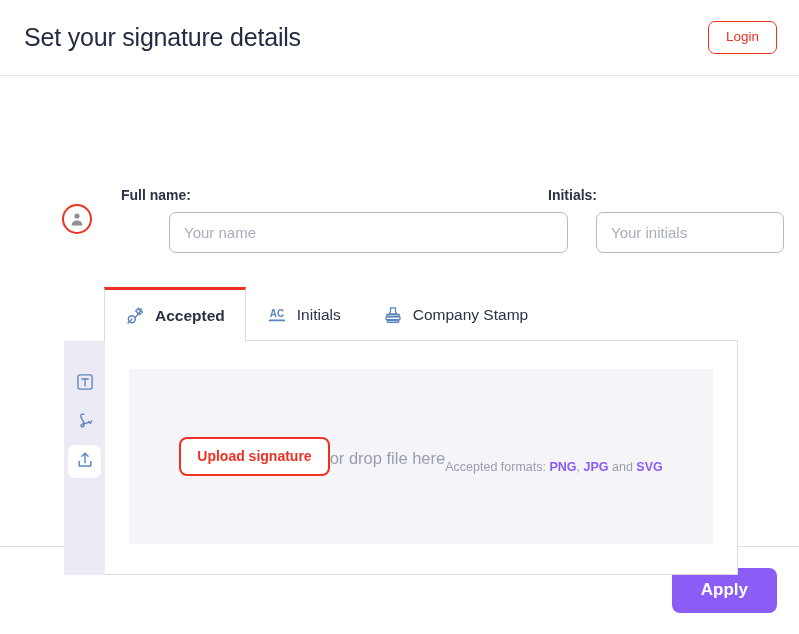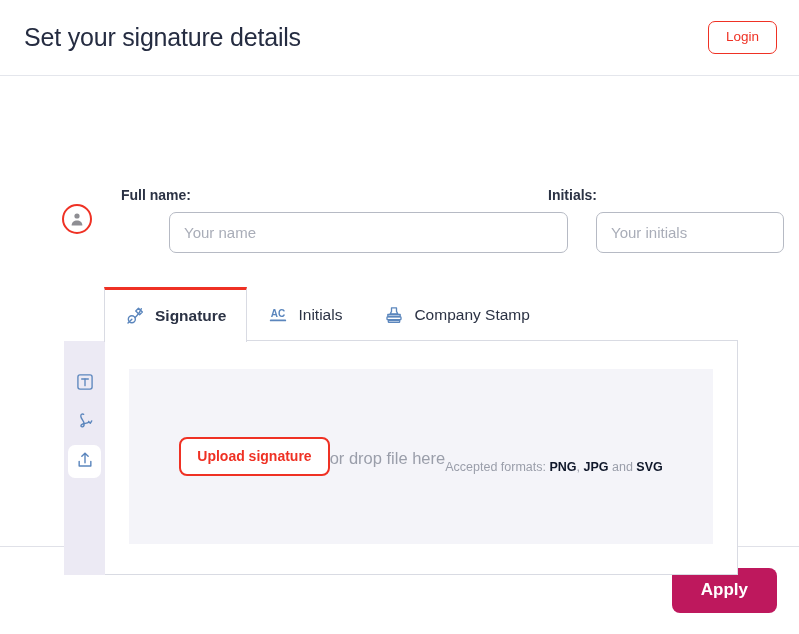--- a/index.html
+++ b/index.html
@@ -221,35 +221,35 @@
     font-size: 16.5px;
     color: #9a9eaa;
     line-height: 1.1;
   }
   .formats-text {
     margin-top: 22px;
     font-size: 12.5px;
     color: #9a9eaa;
     line-height: 1.1;
   }
-  .formats-text b { color: #0f172a; font-weight: bold; }
+  .formats-text b { color: #8b5cf6; font-weight: bold; }
 
   
   .footer {
     height: 88px;
     flex: 0 0 auto;
     border-top: 1px solid #e0e1e8;
     box-sizing: border-box;
     display: flex;
     align-items: center;
     justify-content: flex-end;
     padding-right: 22px;
   }
   .apply-button {
-    background: #be185d;
+    background: #8b5cf6;
     color: #ffffff;
     border: none;
     border-radius: 8px;
     font-size: 17px;
     font-weight: bold;
     font-family: "Liberation Sans", sans-serif;
     padding: 13px 29px;
     cursor: pointer;
     line-height: 1.1;
   }
@@ -287,21 +287,21 @@
 
       <div class="tab active">
         <span class="tab-icon">
           <svg width="20" height="20" viewBox="0 0 24 24" fill="none" stroke="#5b86bd" stroke-width="1.7" stroke-linecap="round" stroke-linejoin="round">
             <path d="M19.5 3.2c-1 2.8-3 6.1-5.6 8.7l-1.8 1.8"></path>
             <path d="M16.2 2.6l4.6 4.6-3.3 3.3-4.6-4.6z"></path>
             <circle cx="8.2" cy="15.9" r="4.2"></circle>
             <path d="M8.2 15.9l-4.6 4.6"></path>
           </svg>
         </span>
-        <span class="tab-label">Signature</span>
+        <span class="tab-label">Accepted</span>
       </div>
 
       <div class="tab">
         <span class="tab-icon">
           <svg width="22" height="20" viewBox="0 0 24 22" aria-hidden="true">
             <text x="12" y="13" font-family="Liberation Sans, sans-serif" font-size="11" font-weight="bold" fill="#5b86bd" text-anchor="middle">AC</text>
             <rect x="3" y="16" width="18" height="2" rx="1" fill="#5b86bd"></rect>
           </svg>
         </span>
         <span class="tab-label">Initials</span>

